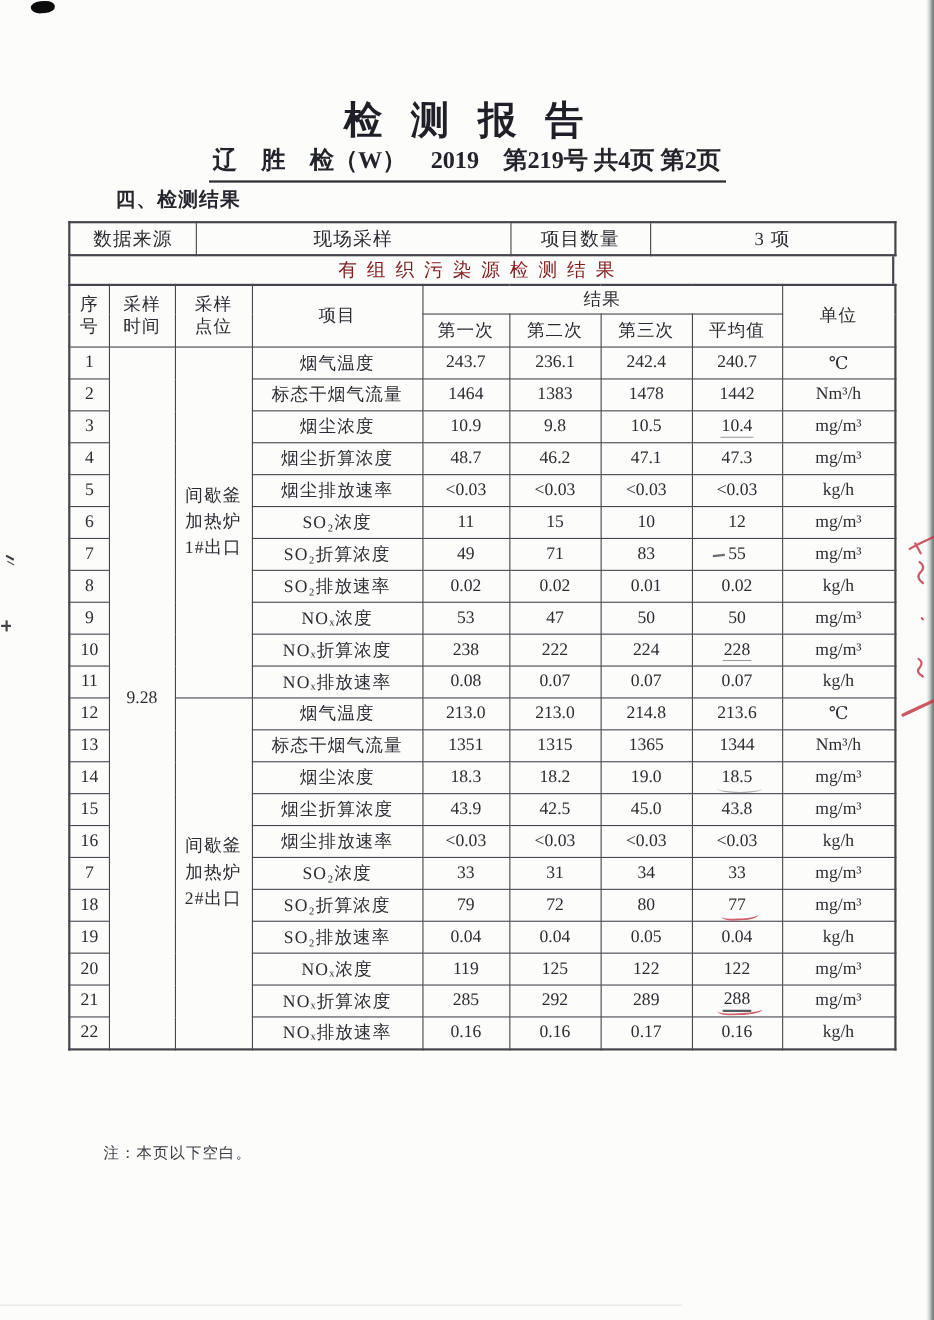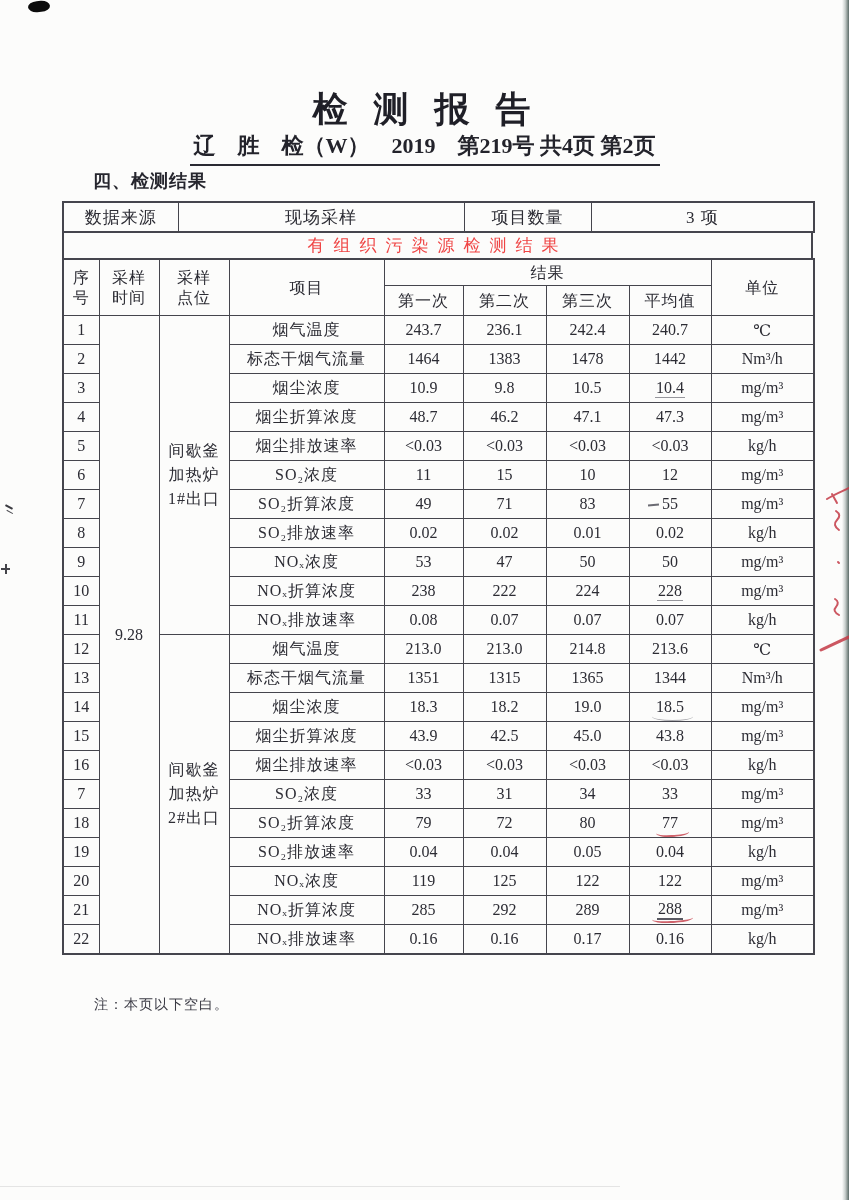--- a/index.html
+++ b/index.html
@@ -32,42 +32,42 @@
     text-align:center;font-size:35px;font-weight:bold;
     letter-spacing:26px;padding-left:20px;box-sizing:border-box;
     color:#1f1f27;
   }
   .subtitle-wrap{position:absolute;left:0;top:131px;width:100%;text-align:center;}
   .subtitle{
     display:inline-block;font-size:22px;font-weight:bold;white-space:pre;
     padding:0 4px 3px 4px;border-bottom:2px solid #2a2a32;color:#23232b;font-family:Liberation Serif, serif;
   }
   .section{
-    position:absolute;left:93px;top:169px;
+    position:absolute;left:105px;top:169px;
     font-family:"Liberation Sans","DejaVu Sans",sans-serif;
     font-size:18px;font-weight:bold;color:#26262e;letter-spacing:1px;
   }
   
   .tables{position:absolute;left:62px;top:201px;width:751px;}
   table{border-collapse:collapse;table-layout:fixed;width:751px;font-size:16px;color:var(--ink);}
   td,th{border:1px solid var(--line);text-align:center;vertical-align:middle;overflow:hidden;padding:0 2px;font-weight:normal;}
   .info{border:2px solid var(--line);}
   .info td{height:28px;font-size:17px;letter-spacing:1px;}
   .banner{
     height:25px;line-height:25px;border-left:2px solid var(--line);border-right:2px solid var(--line);
-    text-align:center;font-size:17px;letter-spacing:9px;color:#ef4444;
+    text-align:center;font-size:17px;letter-spacing:9px;color:#7f1d1d;
   }
   .main{border:2px solid var(--line);}
   .main thead th{white-space:pre-line;line-height:1.25;font-size:16px;letter-spacing:1px;}
   .main thead tr.h1 th{height:25px;}
   .main thead tr.h2 th{height:29px;}
   .main tbody td{height:28px;}
   .c-point{line-height:1.5;letter-spacing:1px;}
   .c-item{letter-spacing:1px;}
-  .footnote{position:absolute;left:94px;top:996px;font-size:14px;color:#3a3a44;letter-spacing:1px;}
+  .footnote{position:absolute;left:94px;top:1040px;font-size:14px;color:#3a3a44;letter-spacing:1px;}
   
   .avg{position:relative;display:inline-block;padding:0 1px;}
   .m-gray{border-bottom:1px solid rgba(95,95,105,.65);}
   .m-dark{border-bottom:2px solid rgba(60,60,70,.85);}
   .m-dash::before{content:"";position:absolute;left:-13px;top:48%;width:11px;height:2px;background:rgba(70,70,80,.8);transform:rotate(-6deg);}
   .m-curve::after{content:"";position:absolute;left:-3px;right:-8px;bottom:-5px;height:8px;border-bottom:1.5px solid rgba(100,100,110,.55);border-radius:50%;}
   .m-red::after{content:"";position:absolute;left:-5px;right:-10px;bottom:-5px;height:8px;border-bottom:2px solid rgba(196,59,71,.8);border-radius:45%;transform:rotate(-3deg);}
 </style>
 </head>
 <body>

